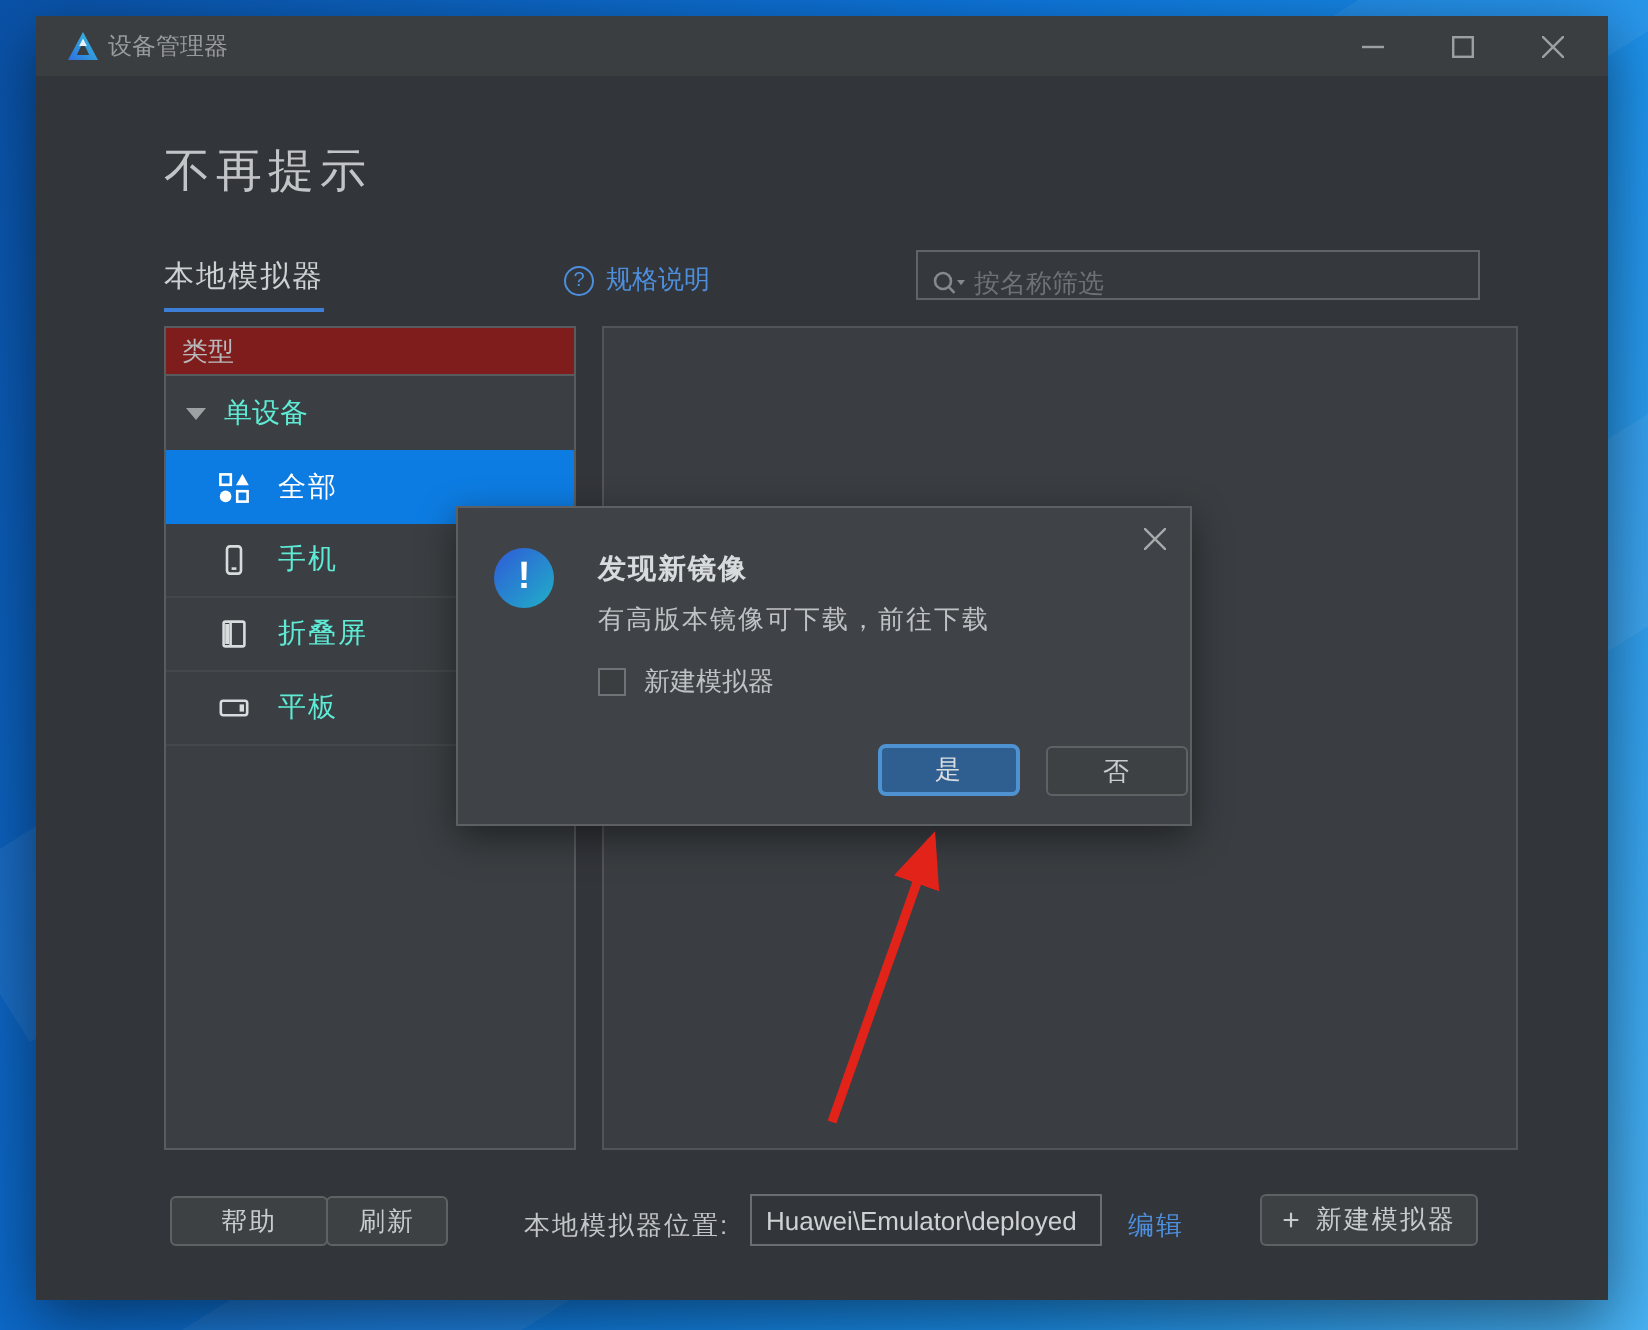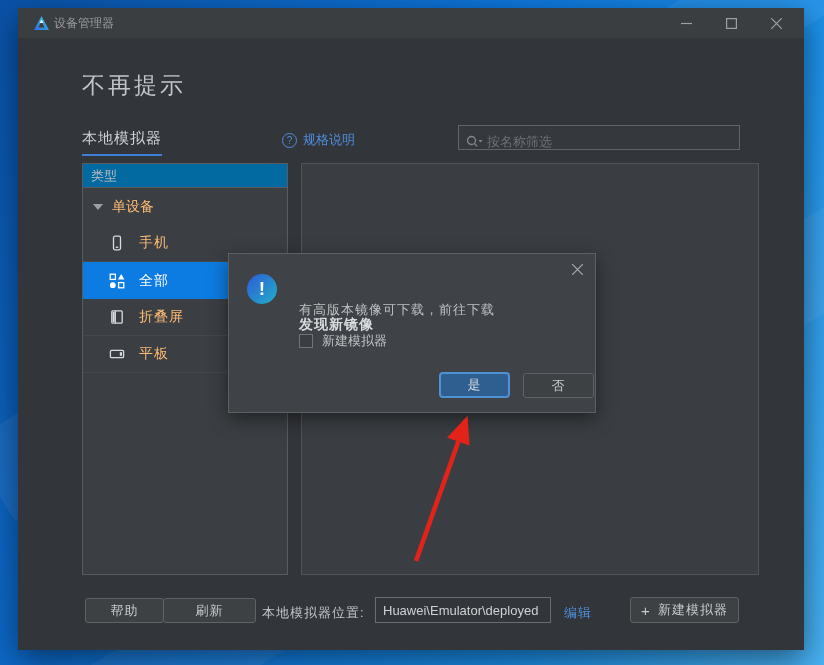--- a/index.html
+++ b/index.html
@@ -31,45 +31,45 @@
 
   .spec { position:absolute; left:264px; top:123px; display:flex; align-items:center; color:#4e8fdd; font-size:13px; }
   .spec .qicon { width:15px; height:15px; border:1px solid #4e8fdd; border-radius:50%; display:flex; align-items:center; justify-content:center; font-size:10px; margin-right:6px; }
 
   .search { position:absolute; left:440px; top:117px; width:282px; height:25px; border:1px solid #606469; background:#35383c; display:flex; align-items:flex-end; }
   .search .sicon { margin:0 4px 0 7px; display:flex; align-items:center; }
   .search input { flex:1; background:transparent; border:none; outline:none; color:#cfd2d4; font-size:13px; }
   .search input::placeholder { color:#6d7276; }
 
   .table { position:absolute; left:64px; top:155px; width:206px; height:412px; background:#3b3f43; border:1px solid #595c5f; }
-  .thead { height:24px; background:#0369a1; border-bottom:1px solid #595c5f; display:flex; align-items:center; padding-left:8px; font-size:13px; color:#b8bbbd; }
-  .trow { height:37px; display:flex; align-items:center; font-size:14px; color:#fdba74; border-bottom:1px solid #45484b; cursor:default; }
+  .thead { height:24px; background:#7f1d1d; border-bottom:1px solid #595c5f; display:flex; align-items:center; padding-left:8px; font-size:13px; color:#b8bbbd; }
+  .trow { height:37px; display:flex; align-items:center; font-size:14px; color:#5eead4; border-bottom:1px solid #45484b; cursor:default; }
   .trow.group { border-bottom:none; }
   .trow.group .tri { width:0; height:0; border-left:5px solid transparent; border-right:5px solid transparent; border-top:6px solid #9ea1a4; margin:0 9px 0 10px; }
   .trow .ticon { width:16px; height:16px; margin-left:26px; display:flex; align-items:center; justify-content:center; }
   .trow .tlabel { margin-left:14px; letter-spacing:1px; }
   .trow.selected { background:#0d7ce2; color:#fff; border-bottom:none; }
 
   .panel { position:absolute; left:283px; top:155px; width:458px; height:412px; background:#3a3e42; border:1px solid #525558; }
 
   .dialog { position:absolute; left:210px; top:245px; width:368px; height:160px; background:#3f4347; border:1px solid #5c6063; box-shadow:0 6px 18px rgba(0,0,0,.45); }
   .dlg-close { position:absolute; right:9px; top:6px; color:#a7aaac; font-size:15px; width:18px; height:18px; display:flex; align-items:center; justify-content:center; cursor:default; }
   .dlg-icon { position:absolute; left:18px; top:20px; width:30px; height:30px; border-radius:50%; background:linear-gradient(135deg,#2d63d6 10%,#22a7c9 90%); color:#fff; font-size:19px; font-weight:bold; display:flex; align-items:center; justify-content:center; }
-  .dlg-title { position:absolute; left:70px; top:22px; font-size:14px; font-weight:bold; color:#d8dbdd; letter-spacing:1px;margin-top:40px; }
+  .dlg-title { position:absolute; left:70px; top:22px; font-size:14px; font-weight:bold; color:#d8dbdd; letter-spacing:1px; }
   .dlg-msg { position:absolute; left:70px; top:47px; font-size:13px; color:#bfc2c5; letter-spacing:1px;text-align:right; }
   .dlg-check { position:absolute; left:70px; top:78px; display:flex; align-items:center; font-size:13px; color:#bfc2c5; }
   .dlg-check .box { width:14px; height:14px; border:1px solid #6f7377; background:#3a3e41; margin-right:9px; }
   .btn { display:flex; align-items:center; justify-content:center; font-size:13px; color:#c8cbcd; background:#3d4144; border:1px solid #5e6265; border-radius:3px; cursor:default; letter-spacing:1px; }
   .dlg-yes { position:absolute; left:210px; top:118px; width:71px; height:26px; background:#2f5f90; border:2px solid #4f92d2; border-radius:4px; color:#dadddf; }
   .dlg-no { position:absolute; left:294px; top:119px; width:71px; height:25px; }
 
   .arrow-svg { position:absolute; left:385px; top:390px; pointer-events:none; }
 
   .footer-help { position:absolute; left:67px; top:590px; width:79px; height:25px; }
-  .footer-refresh { position:absolute; left:145px; top:590px; width:93px; height:25px; }
+  .footer-refresh { position:absolute; left:145px; top:590px; width:61px; height:25px; }
   .footer-loc-label { position:absolute; left:244px; top:596px; font-size:13px; color:#c3c6c8; letter-spacing:1px; }
   .footer-input { position:absolute; left:357px; top:589px; width:176px; height:26px; border:1px solid #6a6e72; background:transparent; color:#cfd2d4; font-size:13px; padding-left:7px; outline:none; font-family:"Liberation Sans","DejaVu Sans",sans-serif; }
   .footer-edit { position:absolute; left:546px; top:596px; font-size:13px; color:#4e8fdd; letter-spacing:1px; cursor:default; }
   .footer-new { position:absolute; left:612px; top:589px; width:109px; height:26px; }
   .footer-new .plus { font-size:15px; margin-right:7px; color:#c8cbcd; }
 
   svg .st { stroke:#d9dcde; fill:none; stroke-width:1.3; }
   .trow.selected svg .st { stroke:#fff; }
   svg .fl { fill:#d9dcde; }
   .trow.selected svg .fl { fill:#fff; }
@@ -135,40 +135,40 @@
   </div>
 
   <div class="table">
     <div class="thead">类型</div>
 
     <div class="trow group">
       <span class="tri"></span>
       <span>单设备</span>
     </div>
 
-    <div class="trow">
-      <span class="ticon">
-        <svg width="16" height="16" viewBox="0 0 16 16">
-          <rect x="4.5" y="1.2" width="7" height="13.6" rx="1.5" class="st"></rect>
-          <line x1="6.8" y1="12.3" x2="9.2" y2="12.3" class="st"></line>
-        </svg>
-      </span>
-      <span class="tlabel">手机</span>
-    </div>
-
     <div class="trow selected">
       <span class="ticon">
         <svg width="16" height="16" viewBox="0 0 16 16">
           <rect x="1.2" y="1.2" width="5.2" height="5.2" class="st"></rect>
           <path d="M12.2 1 L15.4 6.6 H9 Z" class="fl"></path>
           <circle cx="3.8" cy="12.2" r="2.9" class="fl"></circle>
           <rect x="9.6" y="9.6" width="5.2" height="5.2" class="st"></rect>
         </svg>
       </span>
       <span class="tlabel">全部</span>
+    </div>
+
+    <div class="trow">
+      <span class="ticon">
+        <svg width="16" height="16" viewBox="0 0 16 16">
+          <rect x="4.5" y="1.2" width="7" height="13.6" rx="1.5" class="st"></rect>
+          <line x1="6.8" y1="12.3" x2="9.2" y2="12.3" class="st"></line>
+        </svg>
+      </span>
+      <span class="tlabel">手机</span>
     </div>
 
     <div class="trow">
       <span class="ticon">
         <svg width="16" height="16" viewBox="0 0 16 16">
           <rect x="2.8" y="1.8" width="10.4" height="12.4" rx="1" class="st"></rect>
           <path d="M6.3 1.8 V14.2" class="st"></path>
           <rect x="3.6" y="3" width="2 " height="10" class="fl"></rect>
         </svg>
       </span>

